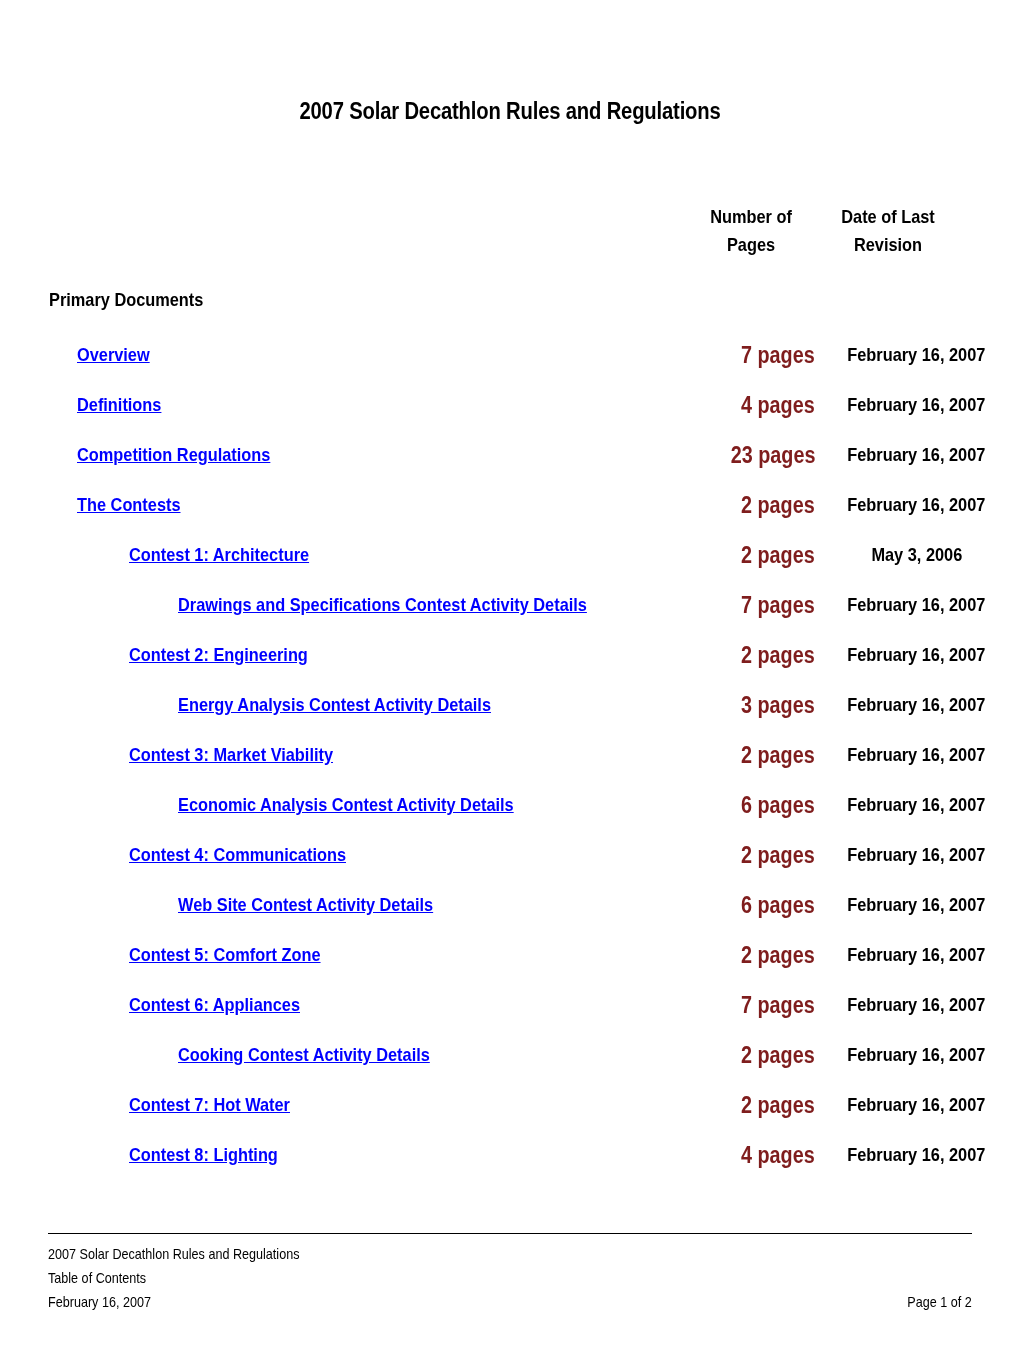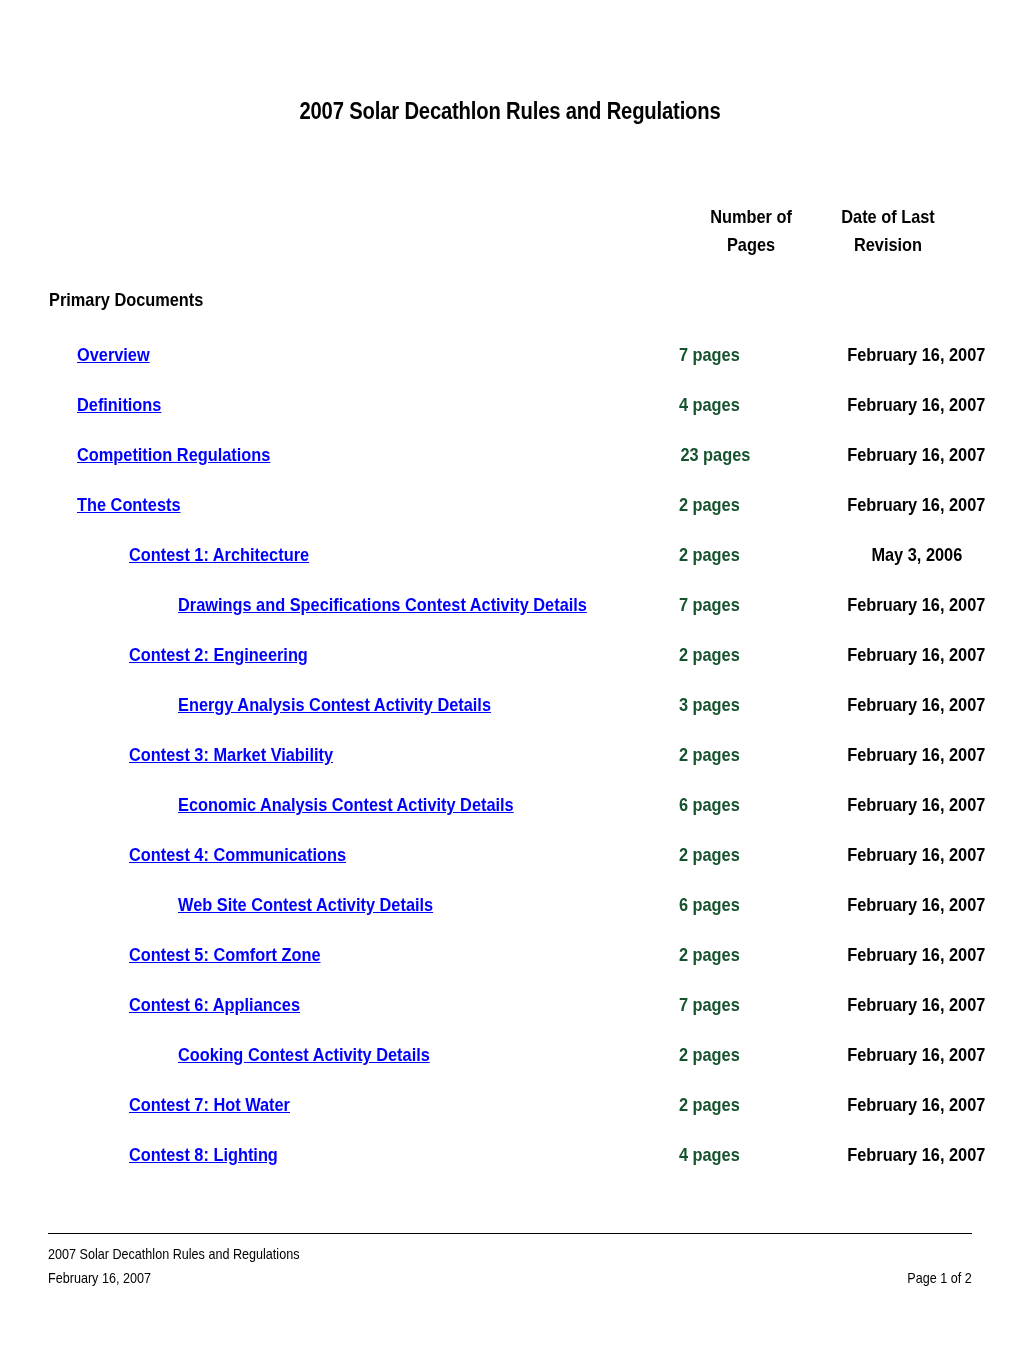--- a/index.html
+++ b/index.html
@@ -103,23 +103,24 @@
   }
   .entry-link.lvl0 { left: 49px; }
   .entry-link.lvl1 { left: 101px; }
   .entry-link.lvl2 { left: 150px; }
 
   .entry-pages {
     position: absolute;
     left: 641px;
     top: 0;
     width: 146px;
-    font-size: 19px;
-    font-weight: bold;
-    color: #14532d;
+    text-align: right;
+    font-size: 23px;
+    font-weight: bold;
+    color: #7f1d1d;
     white-space: nowrap;
     line-height: 22px;
   }
   .entry-pages span { display: inline-block; transform: scaleX(0.86); transform-origin: right top; }
 
   .entry-date {
     position: absolute;
     left: 805px;
     top: 0;
     width: 167px;
@@ -276,18 +277,21 @@
       </div>
     </div>
 
   <div class="footer-rule"></div>
 
   <div class="footer">
     <div class="footer-line">
       <span class="txt">2007 Solar Decathlon Rules and Regulations</span>
     </div>
     <div class="footer-line">
+      <span class="txt">Table of Contents</span>
+    </div>
+    <div class="footer-line">
       <span class="txt">February 16, 2007</span>
       <span class="page-num">Page 1 of 2</span>
     </div>
   </div>
 
 </div>
 
 </body></html>

